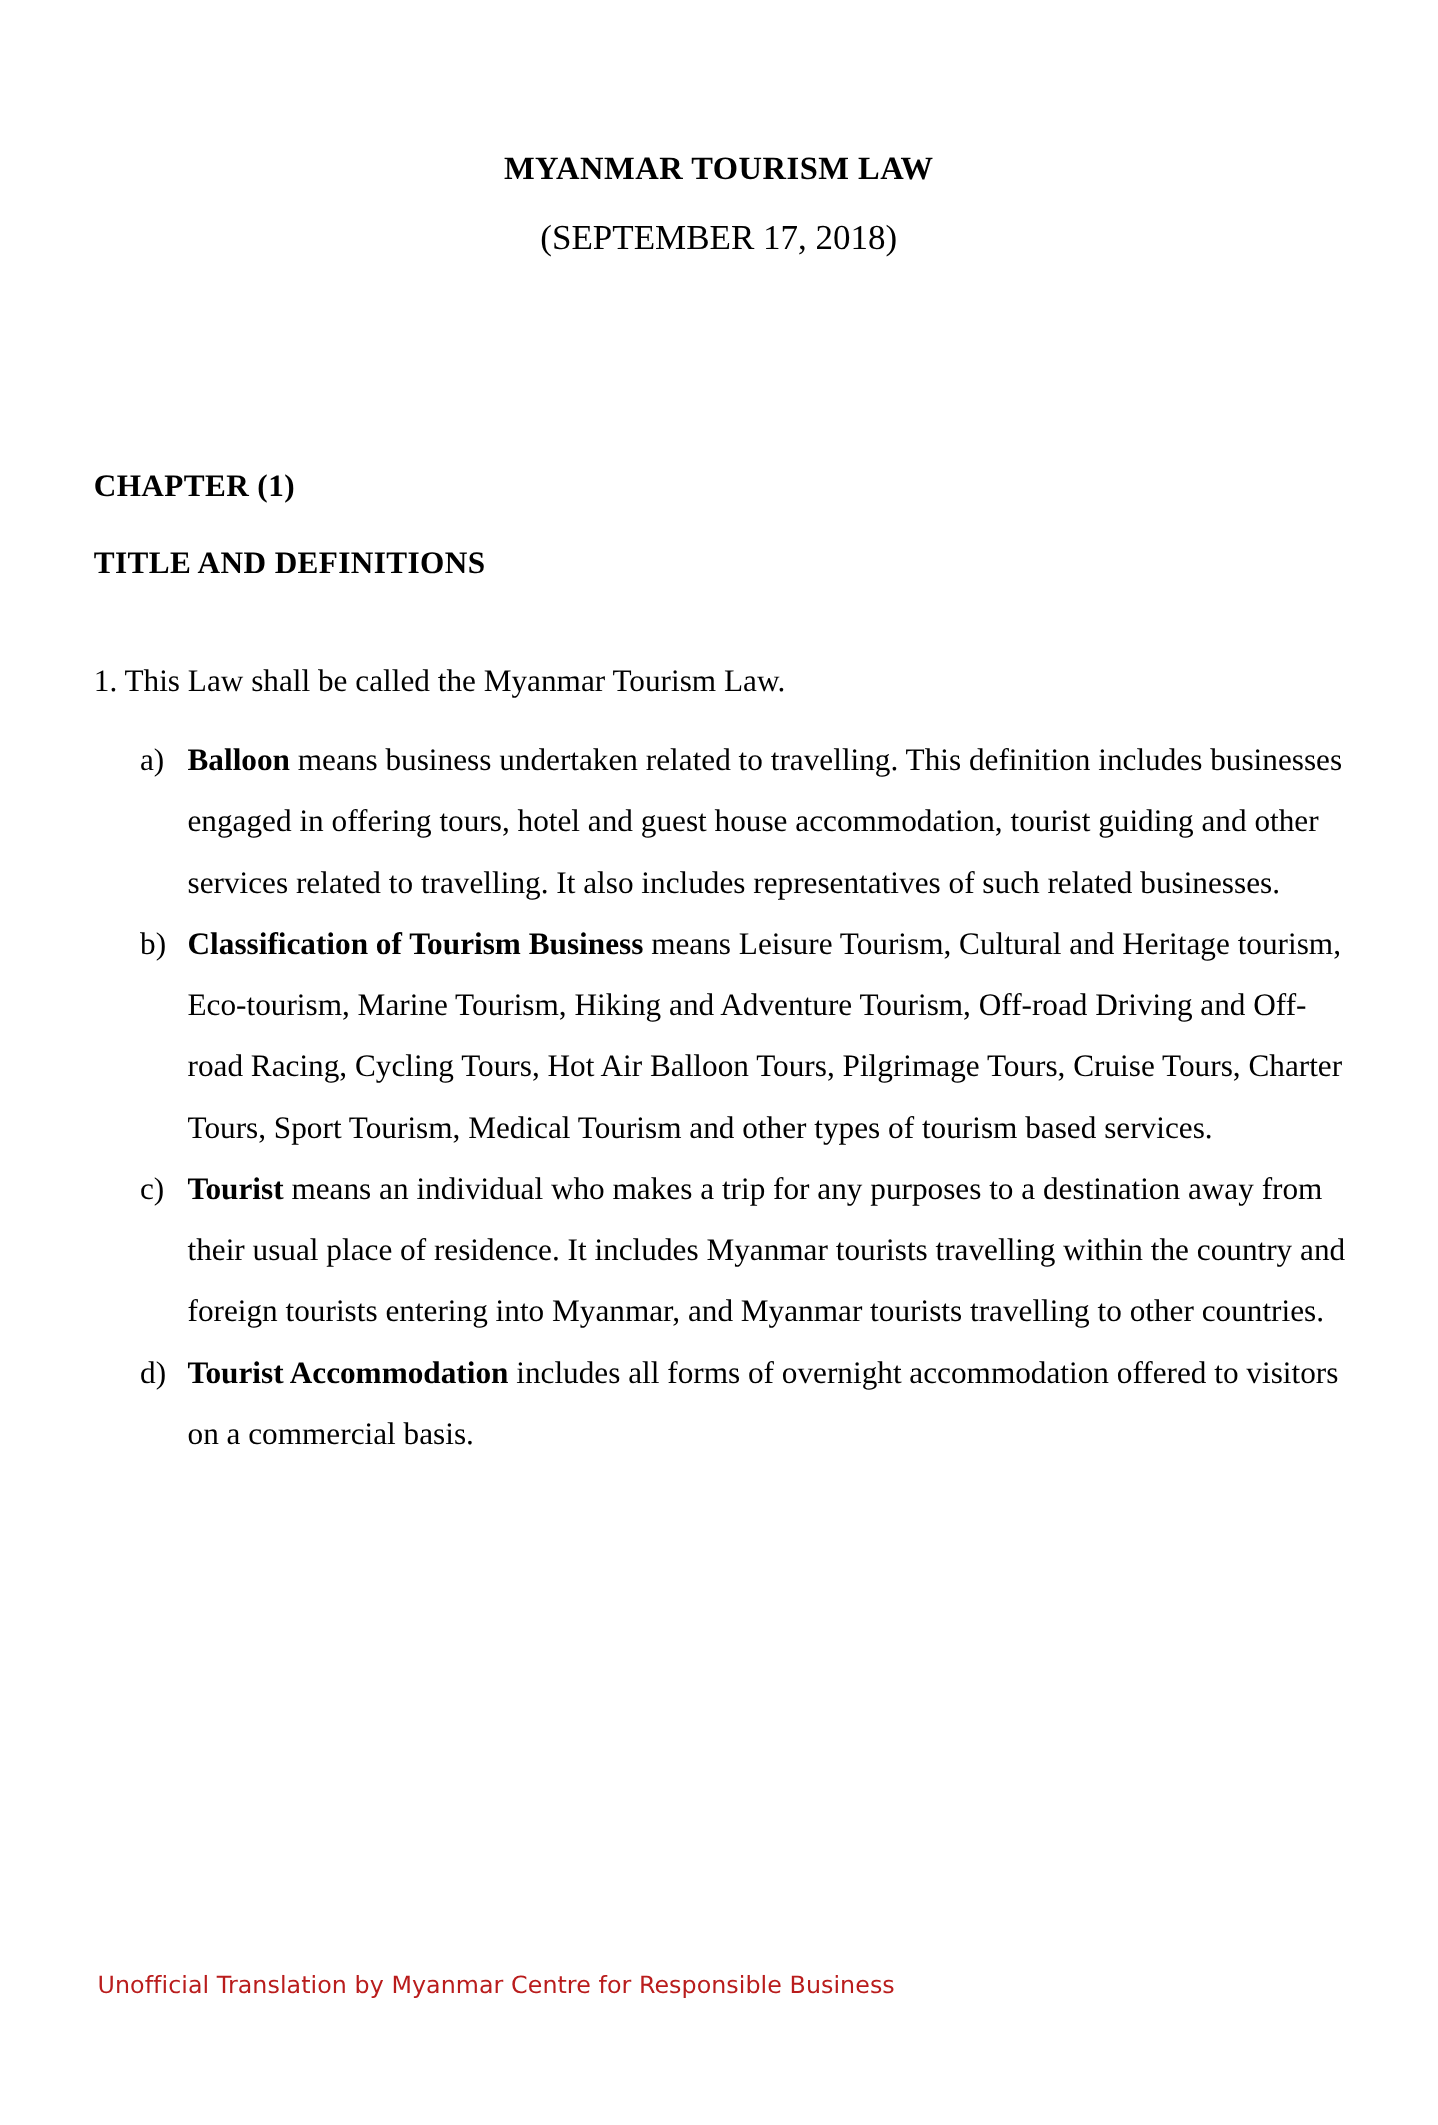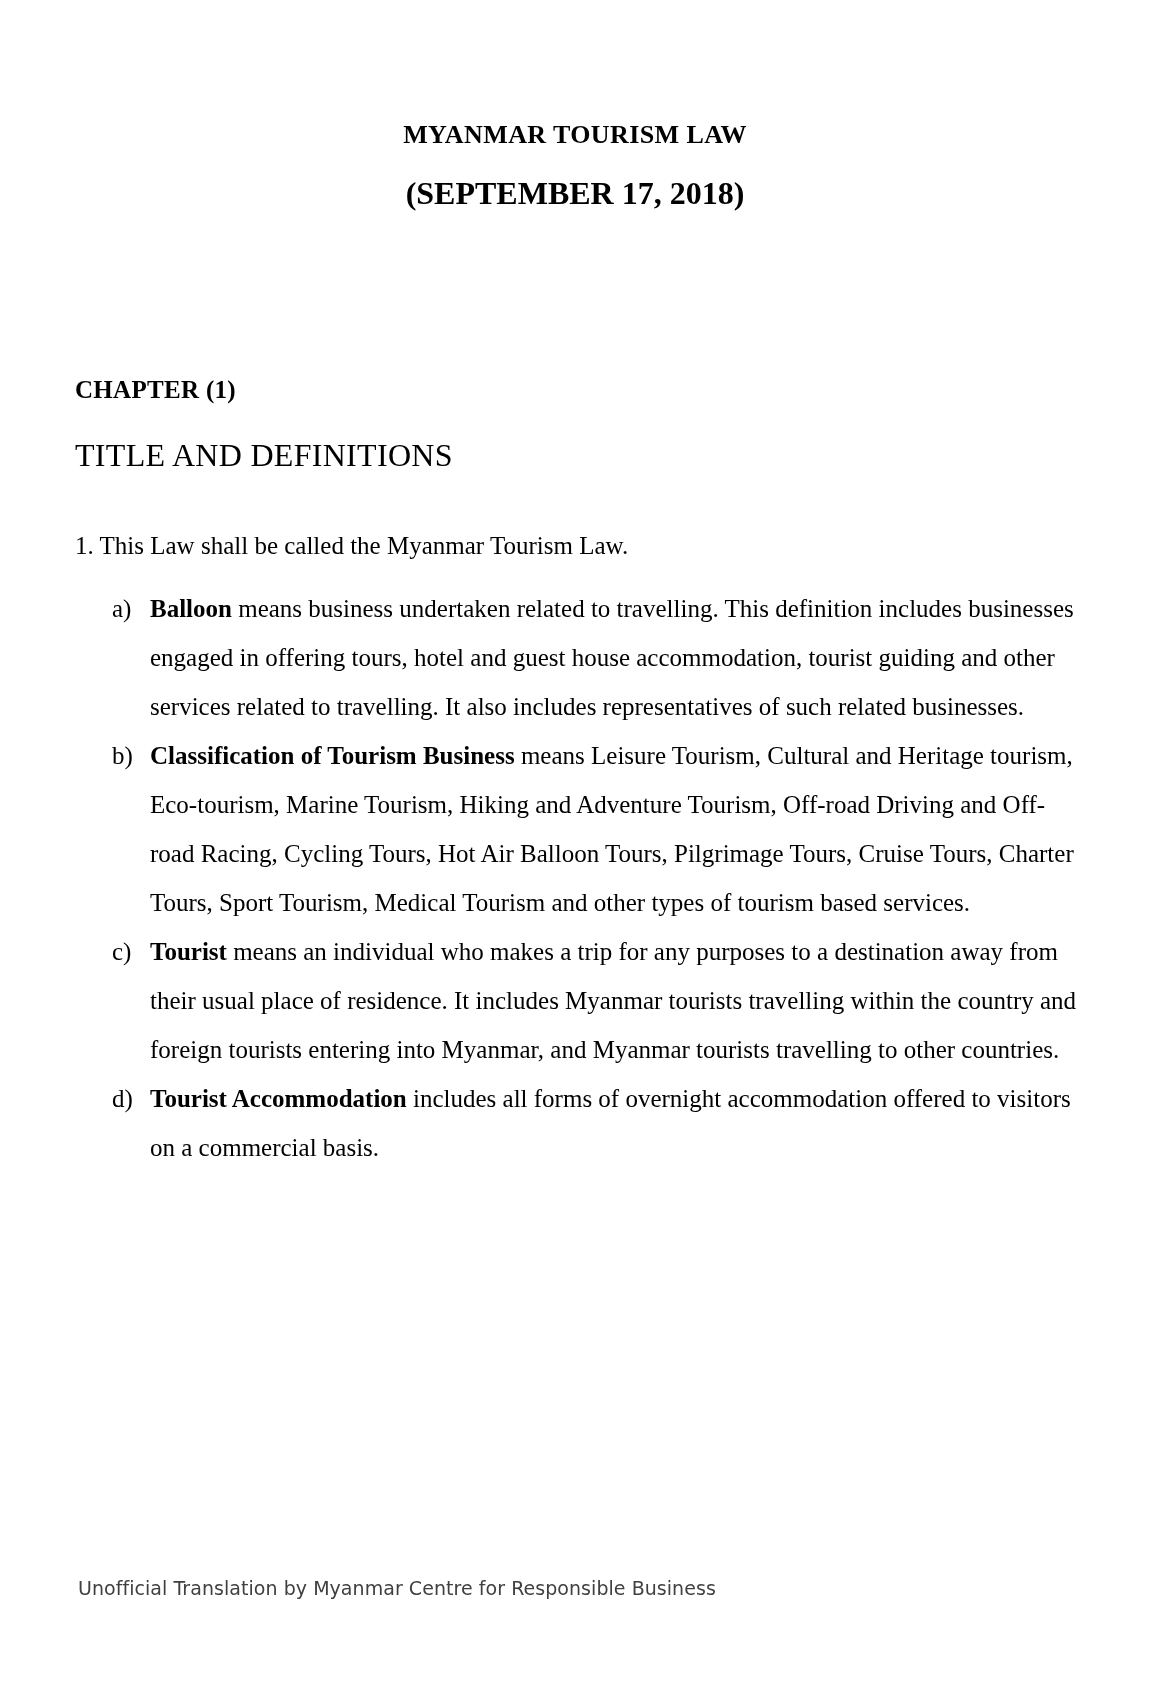--- a/index.html
+++ b/index.html
@@ -40,22 +40,22 @@
     line-height: 1.28;
     margin: 0 0 22px 0;
   }
   .doc-subtitle {
     font-size: 26px;
     font-weight: normal;
     line-height: 1.28;
     margin: 0 0 22px 0;
   }
   .doc-date {
-    font-size: 32px;
-    font-weight: bold;
+    font-size: 28px;
+    font-weight: normal;
     line-height: 1.28;
     margin: 0 0 22px 0;
   }
   .doc-enactment {
     font-size: 26px;
     font-weight: normal;
     line-height: 1.28;
     margin: 0;
   }
 
@@ -68,22 +68,22 @@
     text-align: left;
   }
   .chapter-label {
     font-size: 25px;
     font-weight: bold;
     letter-spacing: 0.3px;
     margin: 0 0 30px 0;
     line-height: 1.25;
   }
   .chapter-name {
-    font-size: 32px;
-    font-weight: normal;
+    font-size: 25px;
+    font-weight: bold;
     letter-spacing: 0.3px;
     margin: 0;
     line-height: 1.25;
   }
 
   
   .body-block {
     position: absolute;
     left: 75px;
     top: 521px;
@@ -124,21 +124,21 @@
   }
 
   
   .footer {
     position: absolute;
     left: 78px;
     top: 1575px;
     font-family: "DejaVu Sans", "Liberation Sans", sans-serif;
     font-size: 19px;
     line-height: 1.4;
-    color: #404040;
+    color: #b91c1c;
     letter-spacing: 0.05px;
   }
 </style>
 </head>
 <body>
 
 <div class="page">
 
   <div class="title-block">
     <h1 class="doc-title">MYANMAR TOURISM LAW</h1>

